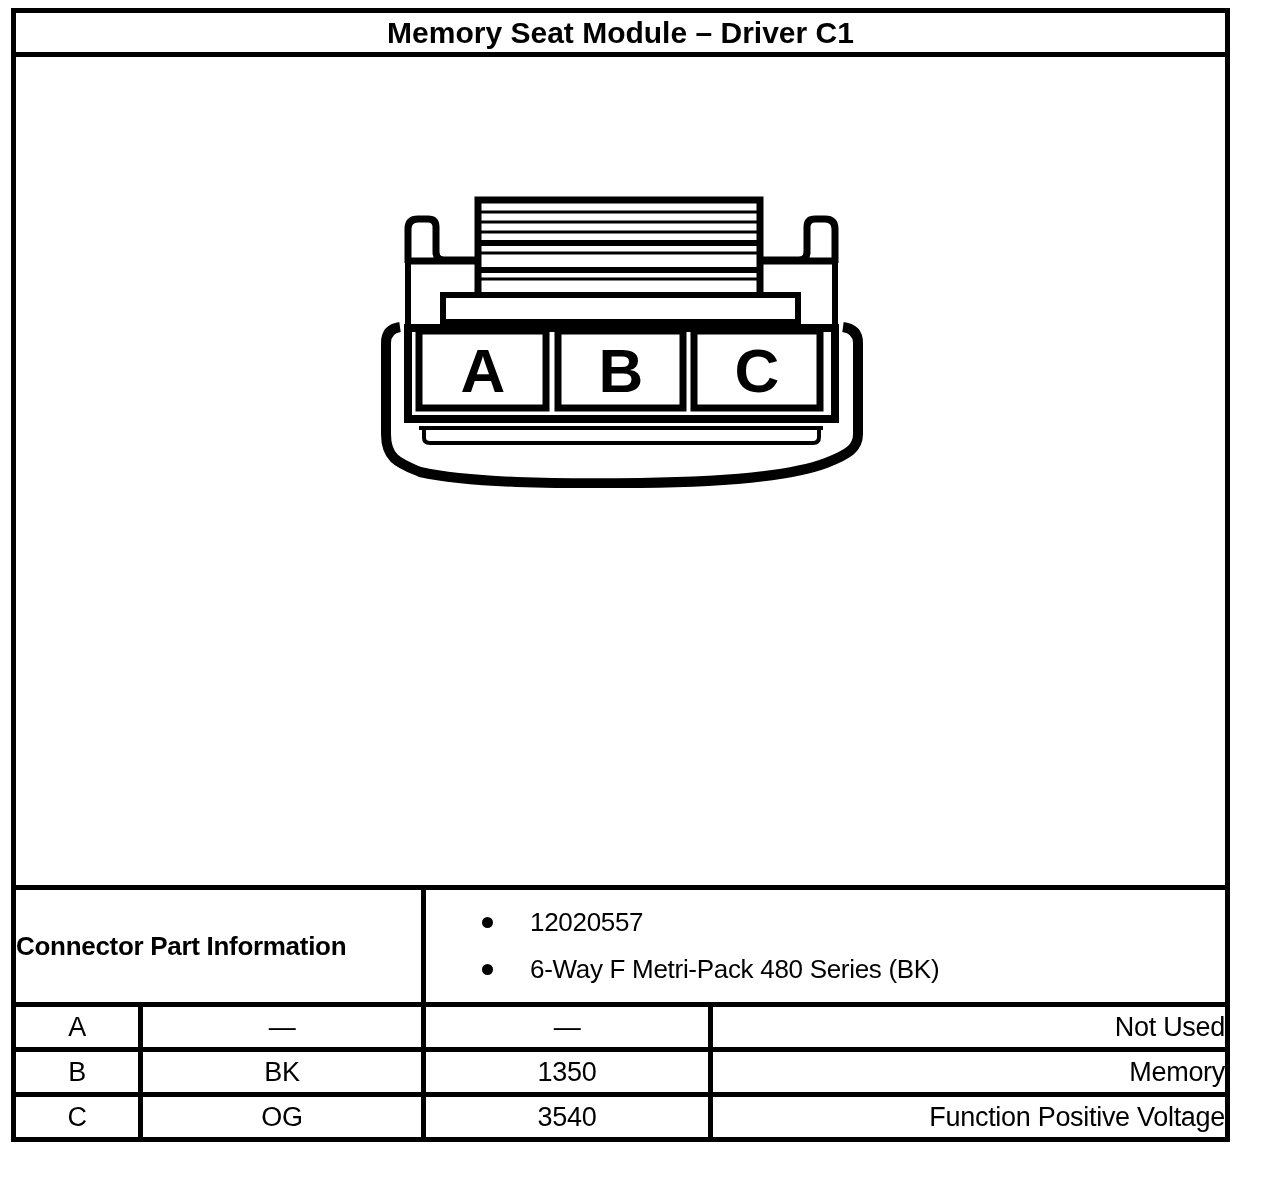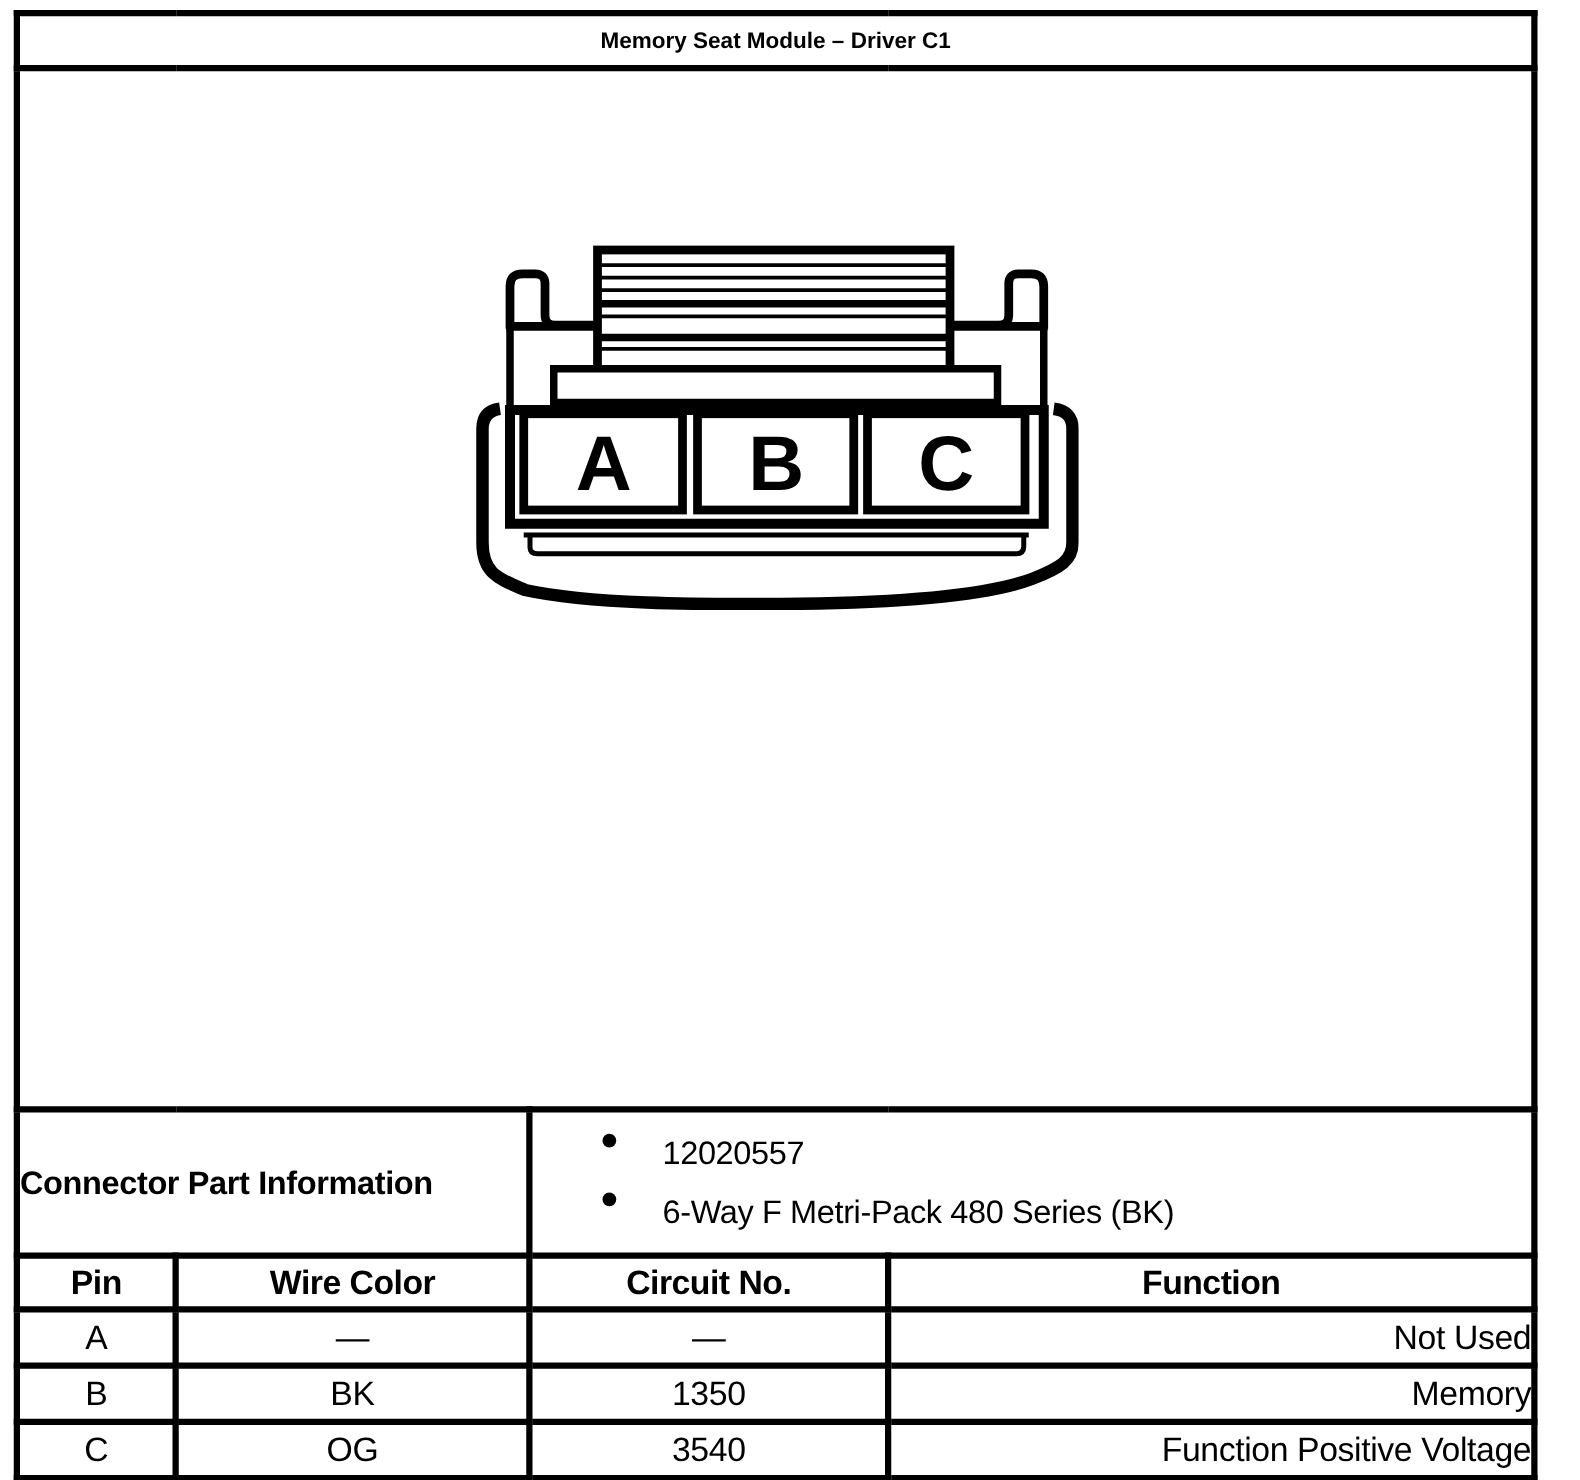--- a/index.html
+++ b/index.html
@@ -7,31 +7,31 @@
     width:1264px;height:1184px;background:#ffffff;overflow:hidden;
     font-family:"Liberation Sans", sans-serif;color:#000;
     box-sizing:border-box;padding:8px 34px 16px 11px;
   }
   table.doc{
     width:1219px;border-collapse:collapse;table-layout:fixed;
     background:#fff;
   }
   table.doc td{border:5px solid #000;background:#fff;padding:0;vertical-align:middle;}
   td.title-cell{
-    height:39px;text-align:center;font-weight:bold;font-size:18px;letter-spacing:0;
+    height:39px;text-align:center;font-weight:bold;font-size:30px;letter-spacing:0;
   }
   td.drawing-cell{height:828px;vertical-align:top;}
   .drawing-wrap{position:relative;width:100%;height:100%;}
   .drawing-wrap svg{display:block;margin:246px auto 0 auto;}
   td.info-label-cell{
     height:112px;text-align:left;font-weight:bold;font-size:26px;letter-spacing:-0.3px;
   }
   td.info-list-cell{height:112px;}
   .bullets{display:flex;flex-direction:column;justify-content:center;gap:16px;padding-left:56px;}
-  .bullet-line{display:flex;}
+  .bullet-line{display:flex;align-items:center;}
   .dot{width:11px;height:11px;border-radius:50%;background:#000;flex:0 0 auto;}
   .bullet-text{margin-left:37px;font-size:26px;letter-spacing:-0.3px;}
   td.hdr{height:38px;text-align:center;font-weight:bold;font-size:27px;letter-spacing:-0.4px;}
   td.cell-c{height:40px;text-align:center;font-size:27px;letter-spacing:-0.3px;}
   td.cell-l{height:40px;text-align:right;font-size:27px;letter-spacing:-0.3px;padding-left:7px;}
 </style>
 </head>
 <body>
 
 <div class="sheet">
@@ -105,26 +105,20 @@
             <span class="bullet-text">12020557</span>
           </div>
           <div class="bullet-line">
             <span class="dot"></span>
             <span class="bullet-text">6-Way F Metri-Pack 480 Series (BK)</span>
           </div>
         </div>
       </td>
     </tr>
 
-    <tr>
-      <td class="hdr">Pin</td>
-      <td class="hdr">Wire Color</td>
-      <td class="hdr">Circuit No.</td>
-      <td class="hdr">Function</td>
-    </tr>
 
     <tr>
       <td class="cell-c">A</td>
       <td class="cell-c">—</td>
       <td class="cell-c">—</td>
       <td class="cell-l">Not Used</td>
     </tr>
     <tr>
       <td class="cell-c">B</td>
       <td class="cell-c">BK</td>

